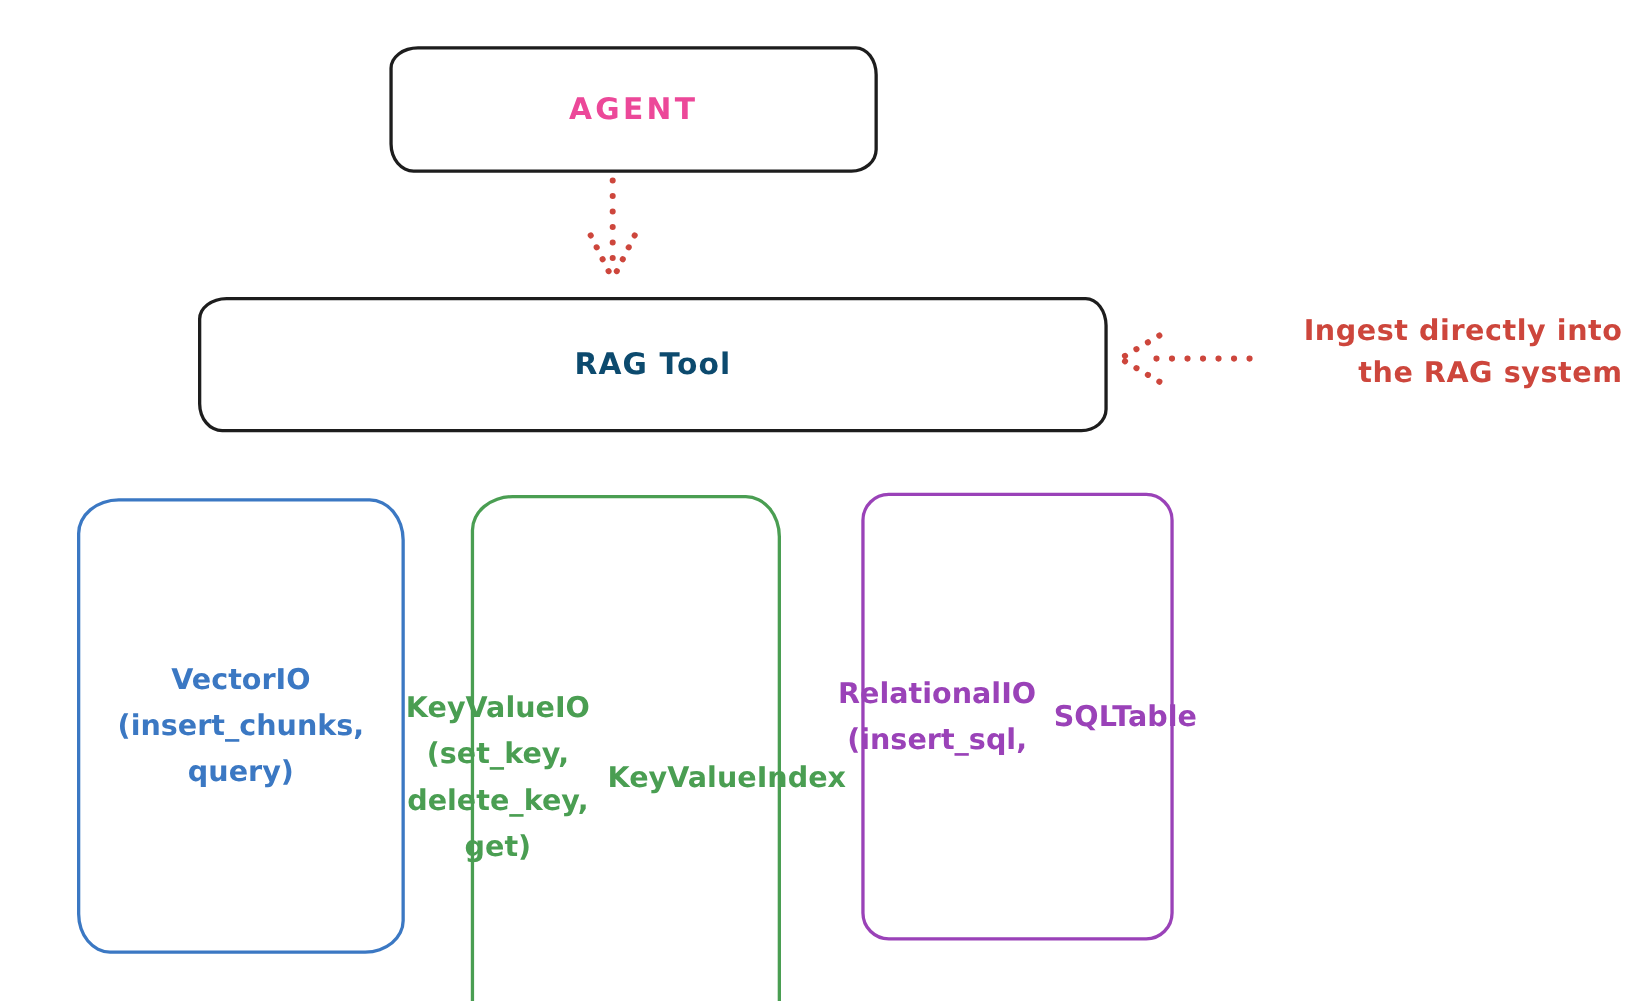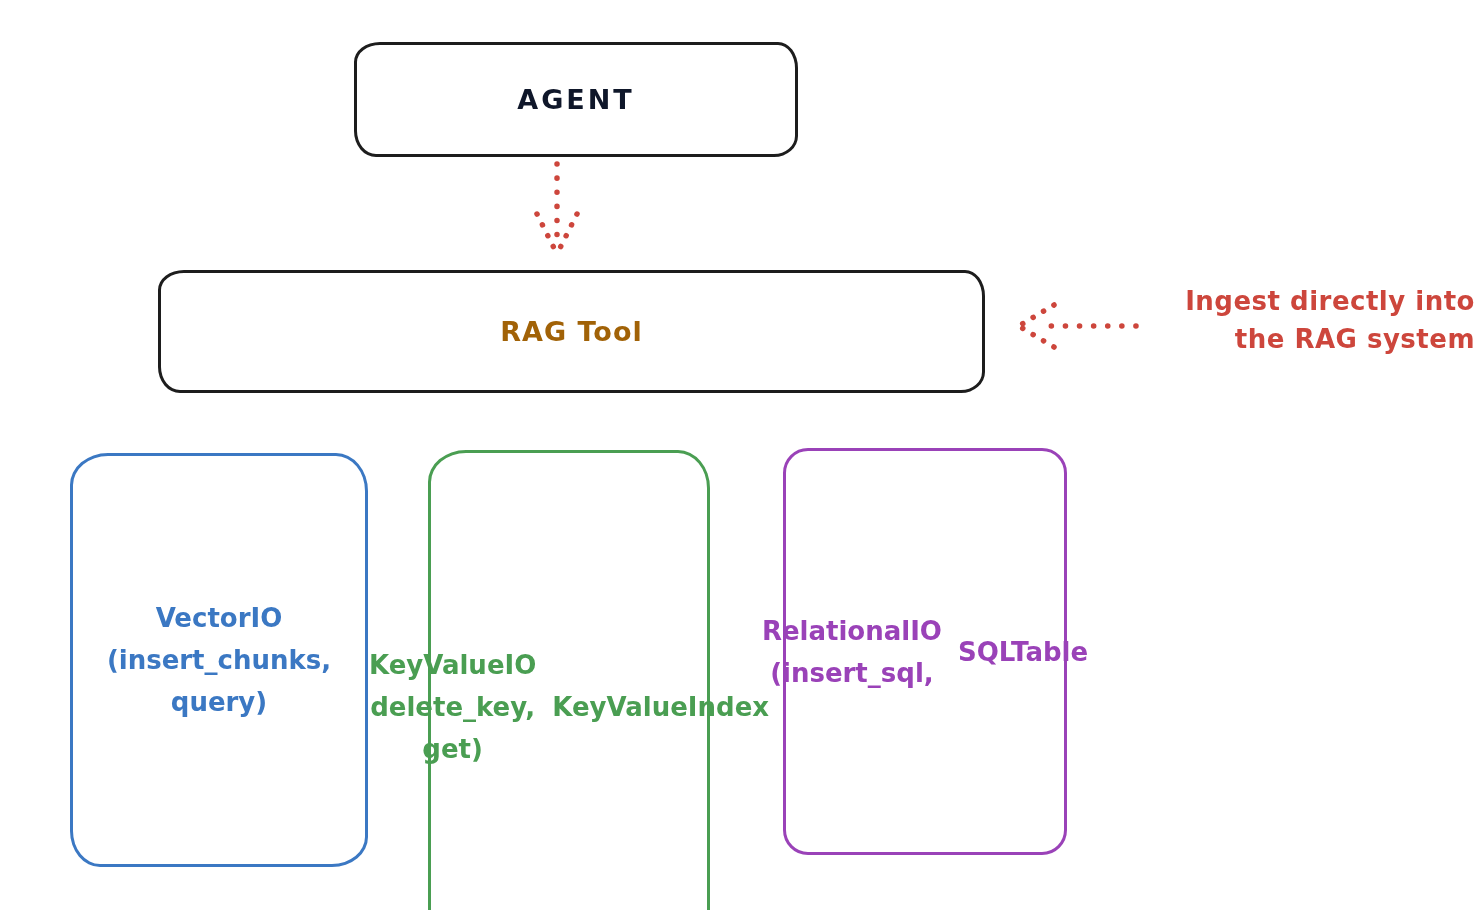--- a/index.html
+++ b/index.html
@@ -60,31 +60,31 @@
     stroke-linecap: round;
     stroke-dasharray: 0.1 14;
   }
   .arrow path.head { stroke-dasharray: 0.1 12; }
 </style>
 </head>
 <body>
 
 <div class="canvas">
 
-  <div class="node black agent-box" style="border-color: rgb(29, 29, 29); color: #0f172a;">
+  <div class="node black agent-box" style="border-color: rgb(29, 29, 29); color: #ec4899;">
     <span>AGENT</span>
   </div>
 
   <svg class="arrow" style="left: 527px; top: 158px; color: rgb(205, 70, 60);" width="60" height="106" viewBox="0 0 60 106">
     <path d="M 30 6 L 30 88"></path>
     <path class="head" d="M 10 56 L 30 96"></path>
     <path class="head" d="M 50 56 L 30 96"></path>
   </svg>
 
-  <div class="node black ragtool-box" style="border-color: rgb(29, 29, 29); color: #a16207;">
+  <div class="node black ragtool-box" style="border-color: rgb(29, 29, 29); color: #0c4a6e; margin-left: 22px;">
     <span>RAG Tool</span>
   </div>
 
   <svg class="arrow" style="left: 1008px; top: 293px; color: rgb(205, 70, 60);" width="135" height="68" viewBox="0 0 135 68">
     <path d="M 128 33 L 32 33"></path>
     <path class="head" d="M 46 12 L 14 31"></path>
     <path class="head" d="M 46 54 L 14 35"></path>
   </svg>
 
   <div class="annotation" style="color: rgb(205, 70, 60); text-align: right;">
@@ -96,20 +96,21 @@
     <div>
       <div>VectorIO</div>
       <div>(insert_chunks,</div>
       <div>query)</div>
     </div>
   </div>
 
   <div class="node io-box keyvalue-box" style="border-color: rgb(74, 158, 82); color: rgb(74, 158, 82);">
     <div>
       <div>KeyValueIO</div>
+      <div>(set_key,</div>
       <div>delete_key, get)</div>
     </div>
     <div>KeyValueIndex</div>
   </div>
 
   <div class="node io-box relational-box" style="border-color: rgb(154, 66, 184); color: rgb(154, 66, 184); border-radius: 25px;">
     <div>
       <div>RelationalIO</div>
       <div>(insert_sql,</div>
     </div>

